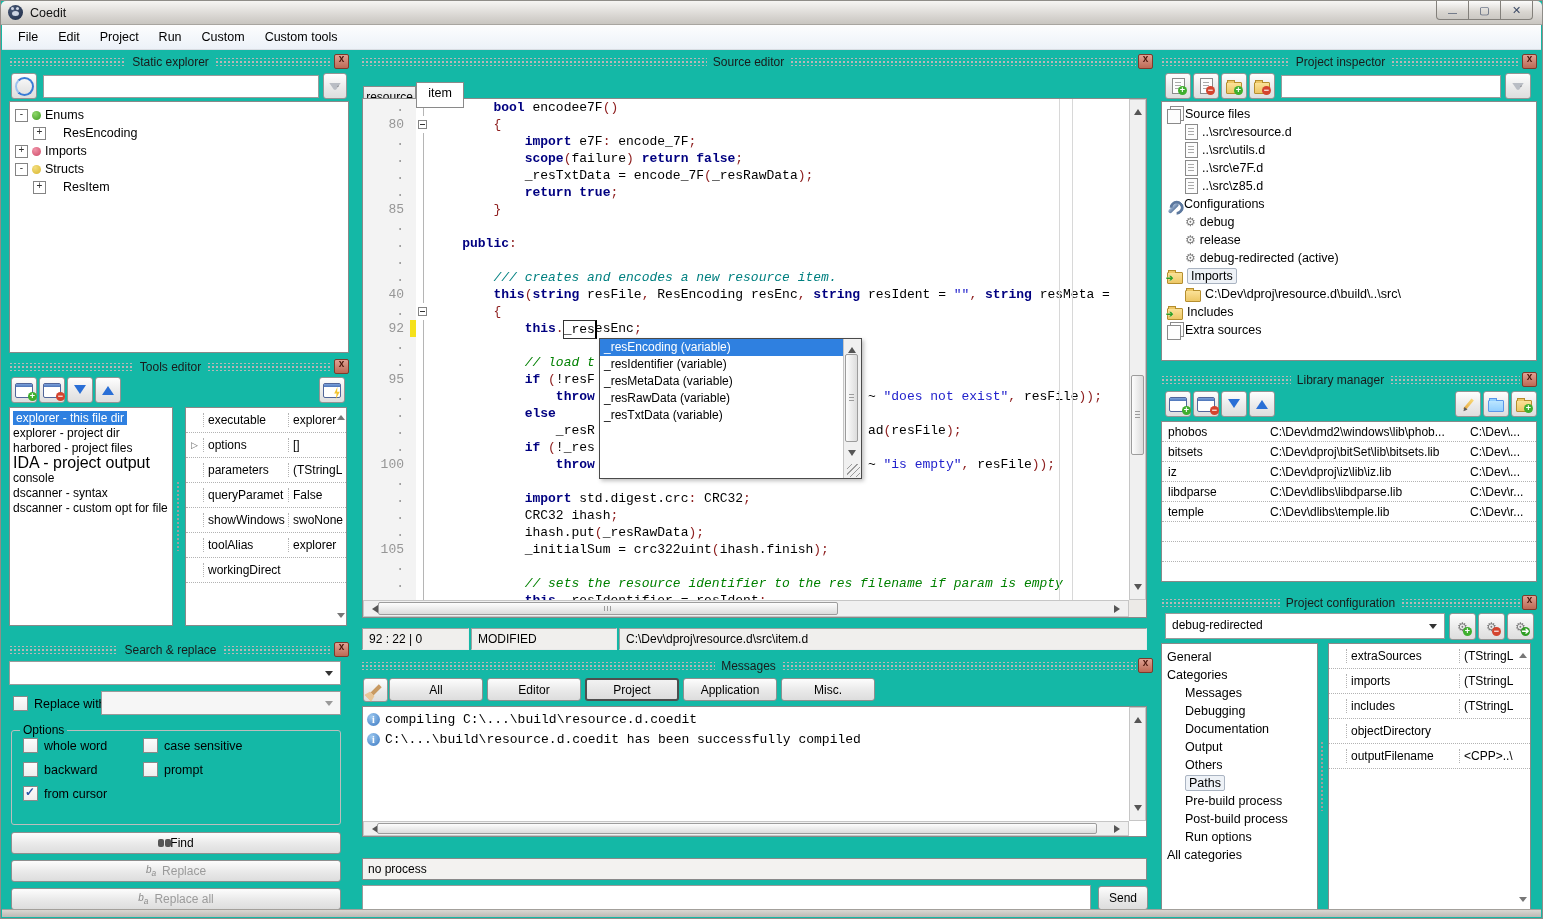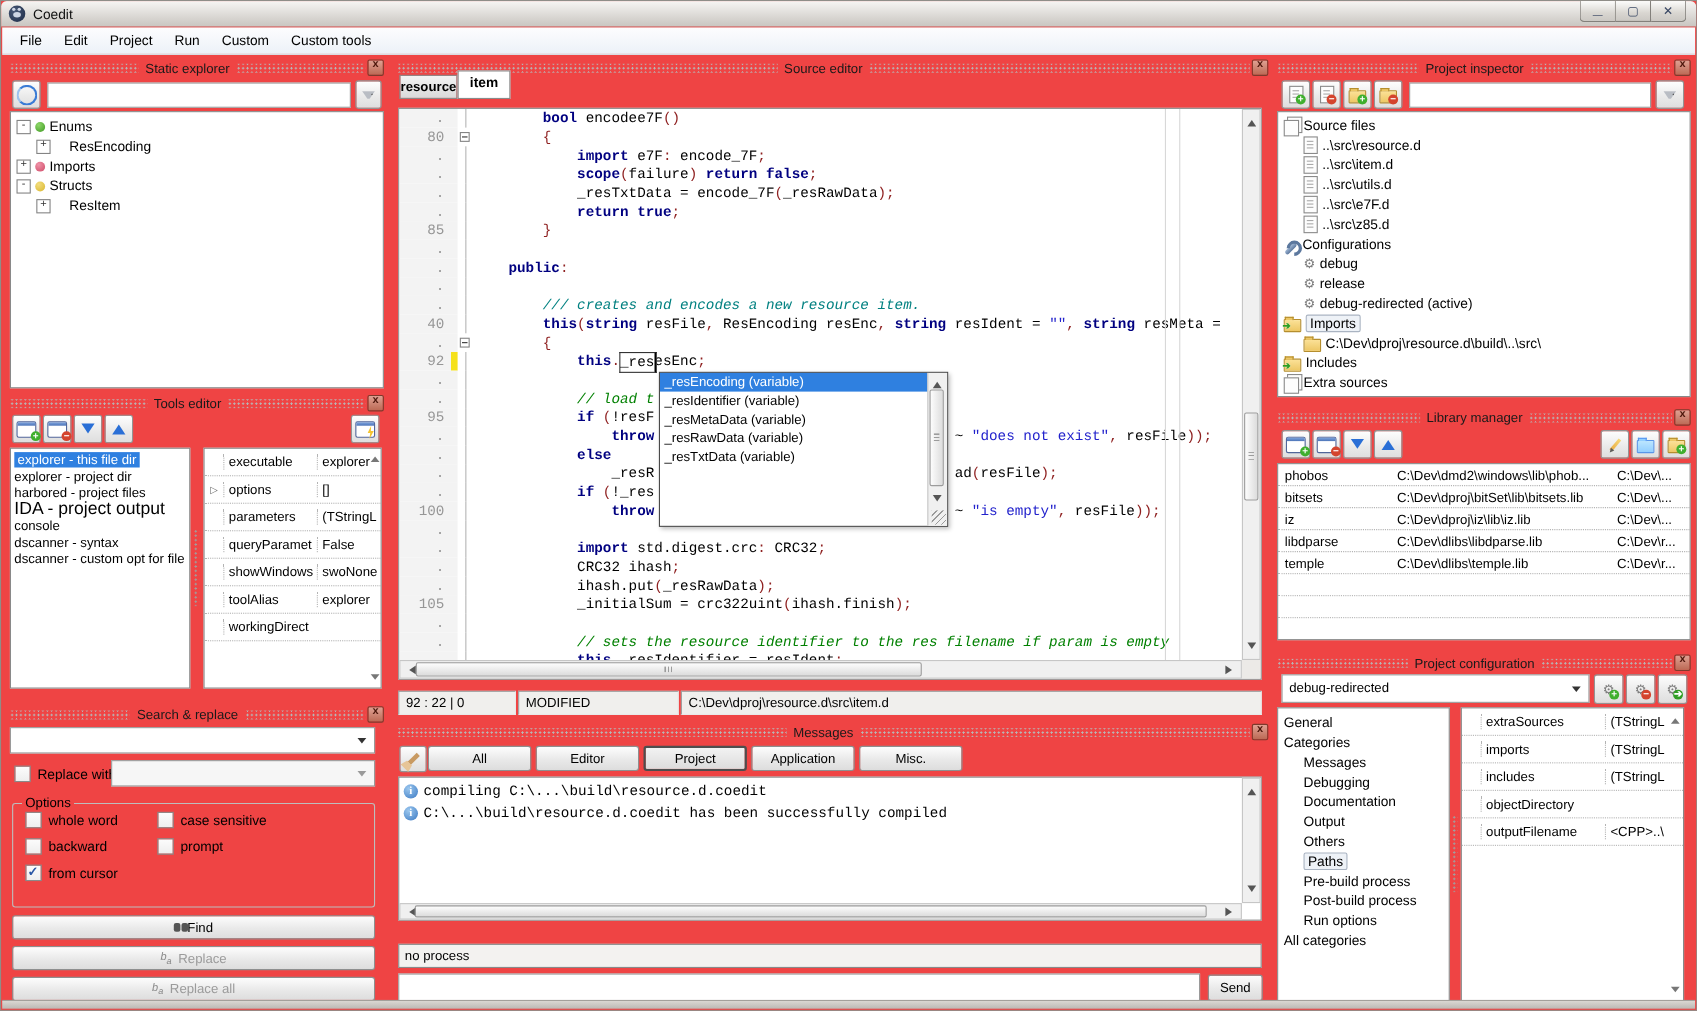--- a/index.html
+++ b/index.html
@@ -1,17 +1,17 @@
 <!DOCTYPE html>
 <html><head>
 <meta charset="utf-8">
 <style>
   html,body{margin:0;padding:0;width:1543px;height:919px;overflow:hidden;
     font-family:"Liberation Sans",sans-serif;font-size:12px;color:#000;}
-  #win{position:absolute;inset:0;background:#ef4444;border:1px solid #8f8d88;box-sizing:border-box;}
+  #win{position:absolute;inset:0;background:#14b8a6;border:1px solid #8f8d88;box-sizing:border-box;}
   
   #titlebar{position:absolute;left:0;top:0;right:0;height:23px;
     background:linear-gradient(#f6f5f3,#d6d3cf 70%,#c9c6c1);border-bottom:1px solid #a8a5a0;
     border-radius:5px 5px 0 0;display:flex;align-items:center;}
   #app-icon{width:15px;height:15px;border-radius:50%;background:radial-gradient(circle at 35% 35%,#4a5a78,#1c2a45);margin:0 7px 0 7px;position:relative;}
   #app-icon::before{content:"";position:absolute;left:4px;top:6px;width:7px;height:5px;border-radius:50%;background:#cfd6e4;}
   #app-icon::after{content:"";position:absolute;left:3px;top:2px;width:3px;height:3px;border-radius:50%;background:#cfd6e4;box-shadow:5px 0 0 #cfd6e4;}
   #title-text{font-size:12.5px;color:#111;}
   #wincontrols{position:absolute;right:9px;top:0;display:flex;}
   .wbtn{width:31px;height:18px;border:1px solid #83807b;border-top:none;background:linear-gradient(#fcfcfb,#d9d6d1 60%,#cbc8c3);
@@ -106,21 +106,21 @@
   .prow .pexp{width:17px;flex:none;color:#666;font-size:9px;text-align:center;}
   .prow .pexp[data-exp="true"]::after{content:"▷";}
   .prow .pk{border-left:1px dotted #b3b3b3;padding-left:4px;overflow:hidden;white-space:nowrap;box-sizing:border-box;}
   .prow .pv{border-left:1px dotted #b3b3b3;padding-left:4px;overflow:hidden;white-space:nowrap;flex:1;box-sizing:border-box;}
   
   .lmh{display:flex;height:24px;border-bottom:1px solid #c9c9c9;background:#fbfbfb;align-items:center;font-size:12px;}
   .lmh>div{padding-left:6px;border-right:1px solid #d8d8d8;box-sizing:border-box;overflow:hidden;white-space:nowrap;}
   .lmr{display:flex;height:19px;border-bottom:1px dotted #b3b3b3;align-items:center;font-size:12px;}
   .lmr>div{padding-left:6px;box-sizing:border-box;overflow:hidden;white-space:nowrap;}
   
-  #tabbar{position:absolute;left:361px;top:63px;width:785px;height:26px;font-weight:bold;}
+  #tabbar{position:absolute;left:361px;top:81px;width:785px;height:26px;}
   .tab{position:absolute;border:1px solid #8a8a8a;box-sizing:border-box;text-align:center;font-size:12px;
     background:linear-gradient(#f3f3f3,#d9d9d9);padding-top:3px;}
   .tab.active{background:#fff;z-index:2;font-size:12.5px;}
   #editor{left:361px;top:97px;width:785px;height:520px;overflow:hidden;}
   #codelines{position:absolute;left:0;top:0;right:17px;bottom:17px;overflow:hidden;}
   .cl{display:flex;height:17px;font:13px/17px "Liberation Mono",monospace;}
   .cl .num{width:41px;flex:none;text-align:right;color:#969696;background:#f3f3f3;padding-right:6px;}
   .cl .mark{width:6px;flex:none;background:#f3f3f3;}
   .cl[data-mark="1"] .mark{background:#f5e11c;}
   .cl .fold{width:15px;flex:none;background:linear-gradient(#b5b5b5,#b5b5b5) no-repeat 7px 0/1px 100%;position:relative;}
@@ -752,24 +752,20 @@
       <div class="titem" data-ind="0">
         <span class="papersic"></span>
         <span>Source files</span>
       </div>
 
       <div class="titem" data-ind="1">
         <span class="docic"></span>
         <span>..\src\resource.d</span>
       </div>
 
-      <div class="titem" data-ind="1">
-        <span class="docic"></span>
-        <span>..\src\item.d</span>
-      </div>
 
       <div class="titem" data-ind="1">
         <span class="docic"></span>
         <span>..\src\utils.d</span>
       </div>
 
       <div class="titem" data-ind="1">
         <span class="docic"></span>
         <span>..\src\e7F.d</span>
       </div>

